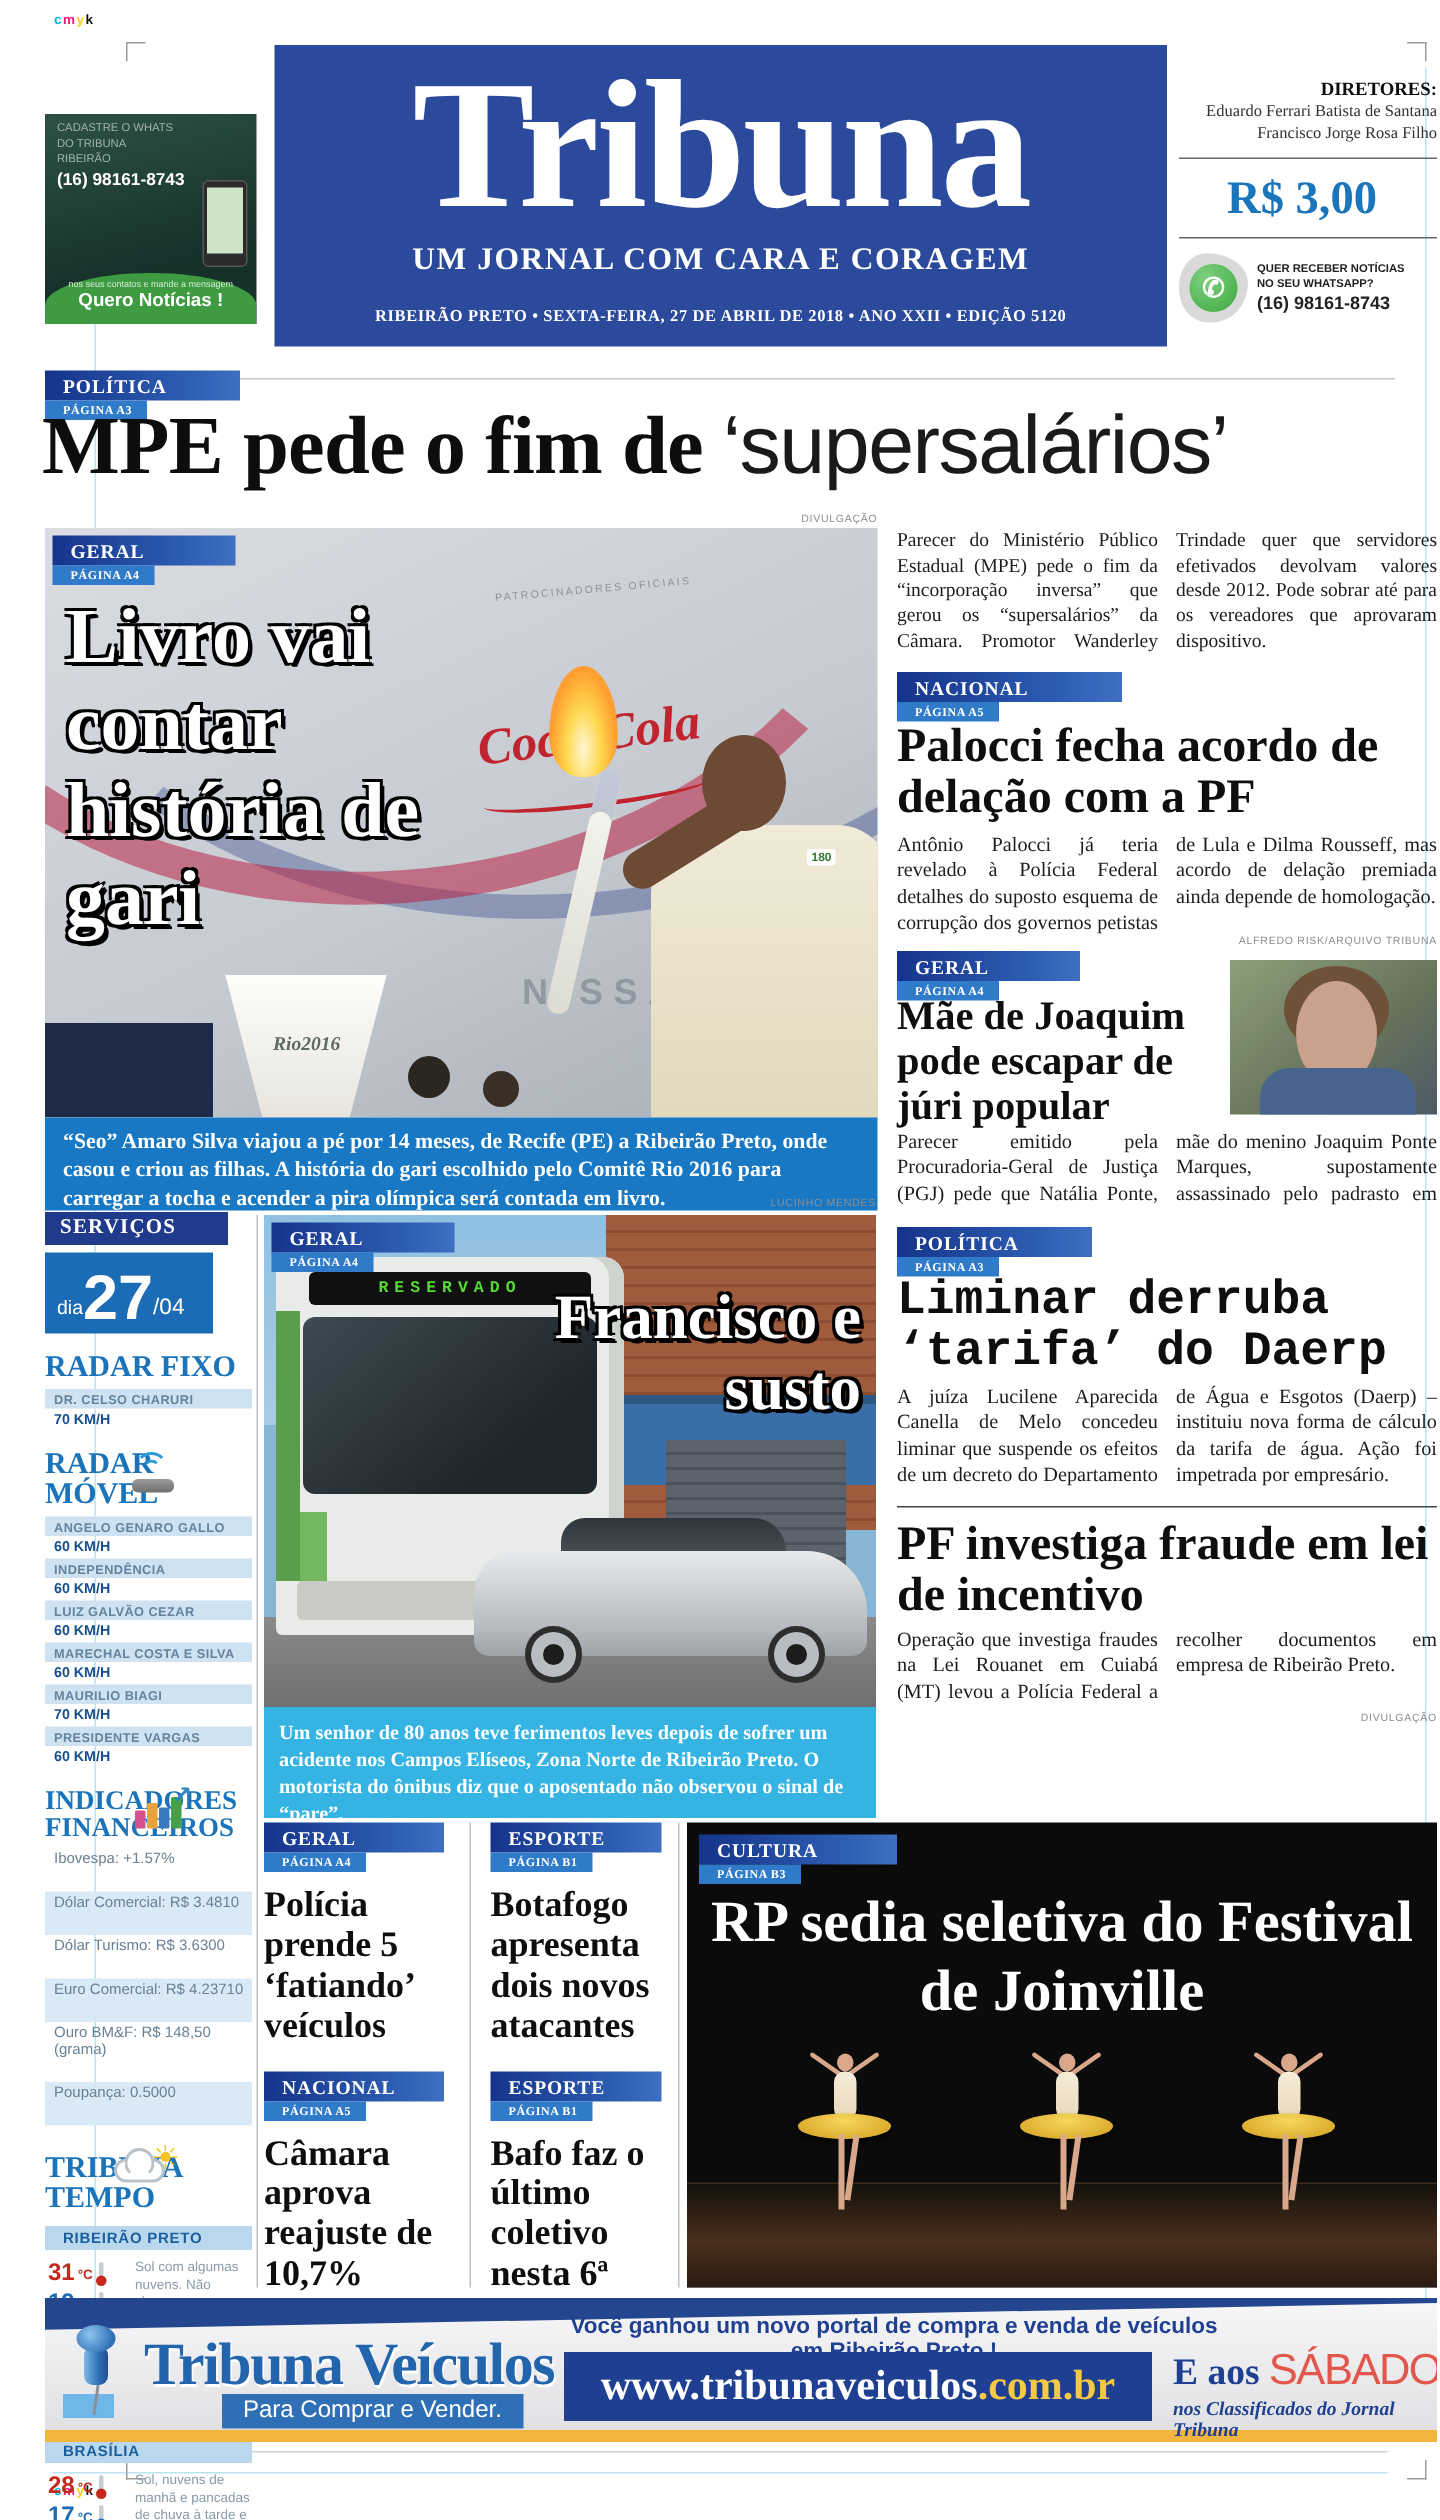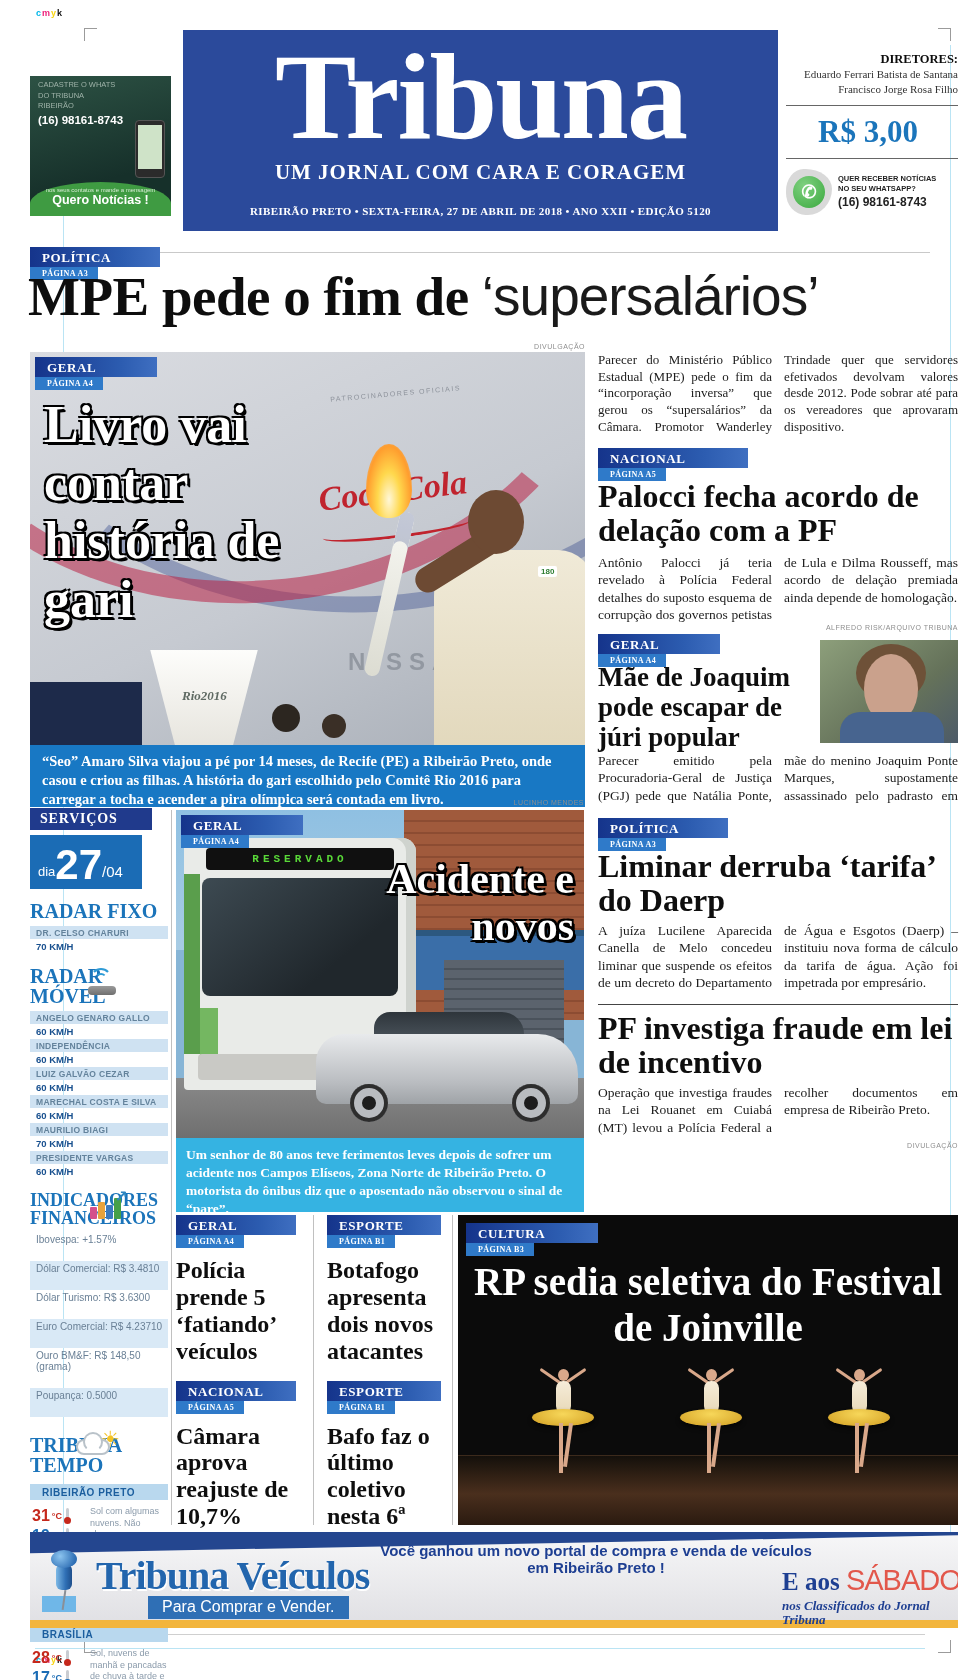--- a/index.html
+++ b/index.html
@@ -372,21 +372,21 @@
     <div class="w-hair"></div>
     <div class="w-face"></div>
     <div class="w-shirt"></div>
   </div>
   <div class="rbody" style="top:752px;height:66px;">Parecer emitido pela Procuradoria-Geral de Justiça (PGJ) pede que Natália Ponte, mãe do menino Joaquim Ponte Marques, supostamente assassinado pelo padrasto em novembro de 2013, não seja levada a júri popular.</div>
 
   <div class="abs stag" style="left:598px;top:818px;">
     <div class="stag-bar" style="min-width:130px;">POLÍTICA</div>
     <div class="stag-page">PÁGINA A3</div>
   </div>
-  <div class="rh" style="top:850px;">Liminar derruba ‘tarifa’ do Daerp</div>
+  <div class="rh" style="top:850px;font-family:Liberation Mono, monospace;">Liminar derruba ‘tarifa’ do Daerp</div>
   <div class="rbody" style="top:922px;height:80px;">A juíza Lucilene Aparecida Canella de Melo concedeu liminar que suspende os efeitos de um decreto do Departamento de Água e Esgotos (Daerp) – instituiu nova forma de cálculo da tarifa de água. Ação foi impetrada por empresário.</div>
 
   <div class="rdivider" style="top:1004px;"></div>
   <div class="rh" style="top:1012px;">PF investiga fraude em lei de incentivo</div>
   <div class="rbody" style="top:1084px;height:56px;">Operação que investiga fraudes na Lei Rouanet em Cuiabá (MT) levou a Polícia Federal a recolher documentos em empresa de Ribeirão Preto.</div>
   <div class="rcredit credit" style="top:1142px;">DIVULGAÇÃO</div>
 
   <div class="abs sbar">
     <div class="s-servicos">SERVIÇOS</div>
     <div class="s-day">
@@ -550,21 +550,21 @@
     <div class="a-car">
       <div class="a-car-glass"></div>
       <div class="a-car-body"></div>
       <div class="a-wheel w1"></div>
       <div class="a-wheel w2"></div>
     </div>
     <div class="acc-tag stag">
       <div class="stag-bar">GERAL</div>
       <div class="stag-page">PÁGINA A4</div>
     </div>
-    <div class="acc-overlay">Acidente e novos</div>
+    <div class="acc-overlay">Francisco e susto</div>
   </div>
   <div class="abs acc-caption">Um senhor de 80 anos teve ferimentos leves depois de sofrer um acidente nos Campos Elíseos, Zona Norte de Ribeirão Preto. O motorista do ônibus diz que o aposentado não observou o sinal de “pare”.</div>
 
   <div class="abs vline" style="left:171px;top:810px;height:715px;"></div>
   <div class="abs vline" style="left:313px;top:1215px;height:310px;"></div>
   <div class="abs vline" style="left:452px;top:1215px;height:310px;"></div>
 
   <div class="bcol" style="left:176px;width:127px;">
     <div class="stag">
       <div class="stag-bar" style="min-width:120px;">GERAL</div>
@@ -632,19 +632,24 @@
     <div class="fad-bottom"></div>
     <div class="pin">
       <div class="pin-base"></div>
         <div class="pin-needle"></div>
         <div class="pin-body"></div>
         <div class="pin-cap"></div>
     </div>
     <div class="fad-brand">Tribuna Veículos</div>
     <div class="fad-tagline">Para Comprar e Vender.</div>
     <div class="fad-promo">Você ganhou um novo portal de compra e venda de veículos em Ribeirão Preto !</div>
+    <div class="fad-url">
+      <span class="u1">www.</span>
+        <span class="u2">tribunaveiculos</span>
+        <span class="u3">.com.br</span>
+    </div>
     <div class="fad-sat">
       <div class="sat1"><span>E aos </span><span class="satword">SÁBADOS</span></div>
       <div class="sat2">nos Classificados do Jornal Tribuna</div>
     </div>
   </div>
 
 </div>
 
 </body></html>

